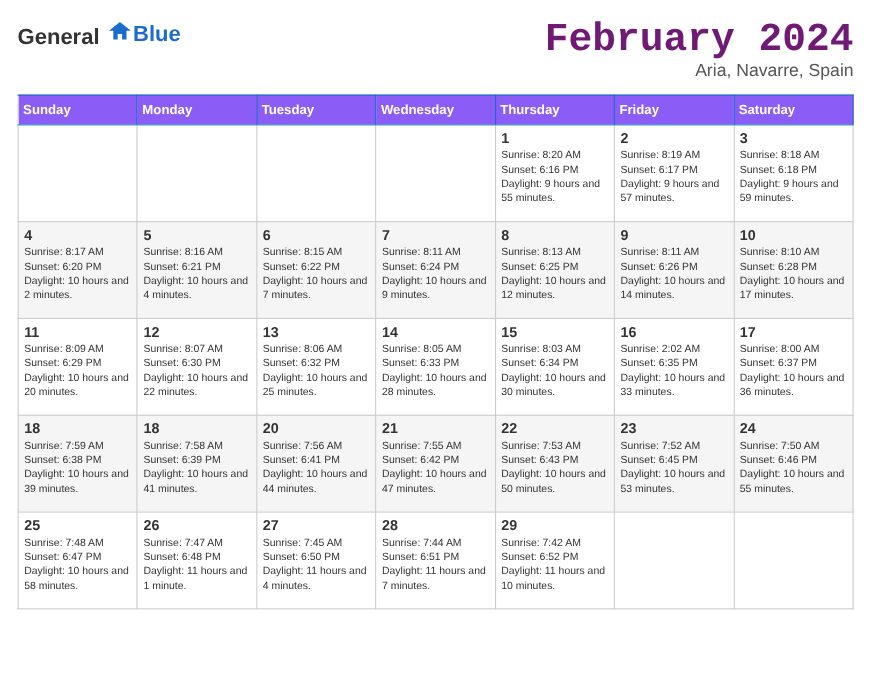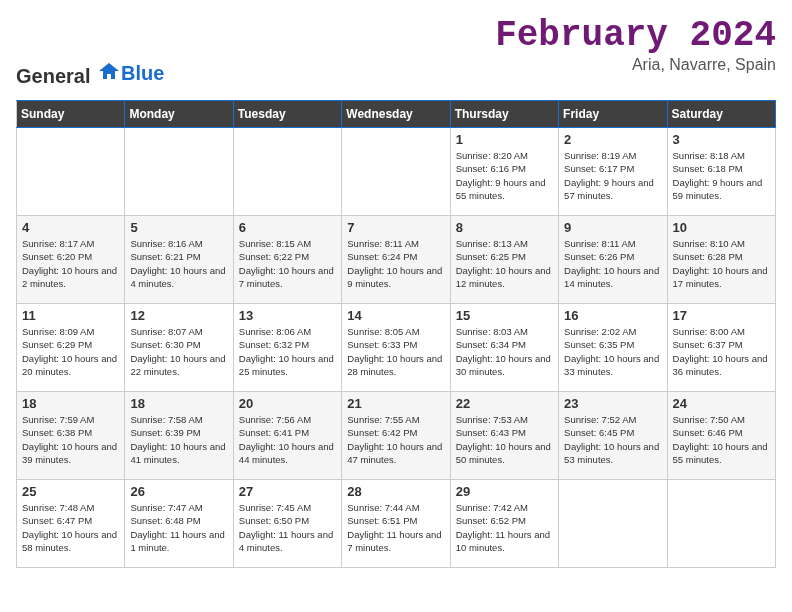--- a/index.html
+++ b/index.html
@@ -12,21 +12,20 @@
     }
     .header {
       display: flex;
       justify-content: space-between;
       align-items: flex-start;
       margin-bottom: 12px;
     }
     .logo {
       display: flex;
       align-items: center;
-      margin-top: 43px;
     }
     .logo-text-general {
       font-size: 20px;
       font-weight: bold;
       color: #333;
     }
     .logo-text-blue {
       font-size: 20px;
       font-weight: bold;
       color: #1a6dcc;
@@ -50,21 +49,21 @@
     .location {
       font-size: 16px;
       color: #555;
     }
     table {
       width: 100%;
       border-collapse: collapse;
       table-layout: fixed;
     }
     th {
-      background: #404040;
+      background: #8b5cf6;
       color: #fff;
       font-size: 12px;
       font-weight: bold;
       padding: 6px 4px;
       text-align: left;
       border: 1px solid #1a6dcc;
     }
     td {
       border: 1px solid #ccc;
       vertical-align: top;

